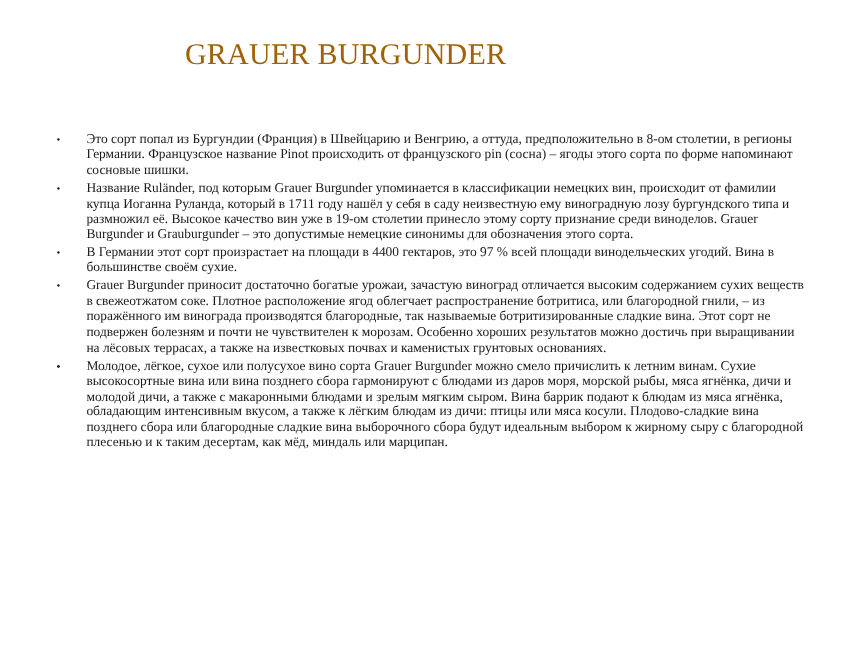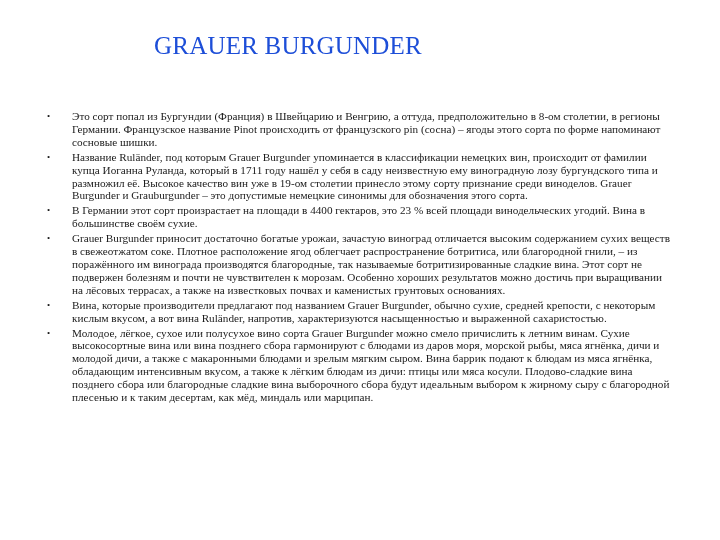--- a/index.html
+++ b/index.html
@@ -4,21 +4,21 @@
   <style>
     html, body { margin: 0; padding: 0; }
     body {
       width: 720px; height: 540px; background: #ffffff; overflow: hidden;
       font-family: "Liberation Serif", "DejaVu Serif", serif; color: #111;
       position: relative;
     }
     .title {
       position: absolute; left: 0; top: 32px; width: 576px;
       text-align: center; font-size: 25px; letter-spacing: 0.2px;
-      font-family: "Liberation Serif", serif; color: #1d4ed8;
+      font-family: "Liberation Serif", serif; color: #a16207;
     }
     .bullets {
       position: absolute; left: 0; top: 110px; width: 720px;
       margin: 0; padding: 0; list-style: none;
     }
     .item {
       position: relative; padding-left: 72px; padding-right: 50px;
       font-size: 11.2px; line-height: 12.9px; margin-bottom: 2px;
       color: #1a1a1a;
     }
@@ -35,27 +35,26 @@
   <li class="item">
     <span class="bullet">•</span>
     <span>Это сорт попал из Бургундии (Франция) в Швейцарию и Венгрию, а оттуда, предположительно в 8-ом столетии, в регионы Германии. Французское название Pinot происходить от французского pin (сосна) – ягоды этого сорта по форме напоминают сосновые шишки.</span>
   </li>
   <li class="item">
     <span class="bullet">•</span>
     <span>Название Ruländer, под которым Grauer Burgunder упоминается в классификации немецких вин, происходит от фамилии купца Иоганна Руланда, который в 1711 году нашёл у себя в саду неизвестную ему виноградную лозу бургундского типа и размножил её. Высокое качество вин уже в 19-ом столетии принесло этому сорту признание среди виноделов. Grauer Burgunder и Grauburgunder – это допустимые немецкие синонимы для обозначения этого сорта.</span>
   </li>
   <li class="item">
     <span class="bullet">•</span>
-    <span>В Германии этот сорт произрастает на площади в 4400 гектаров, это 23 % всей площади винодельческих угодий. Вина в большинстве своём сухие.</span>
+    <span>В Германии этот сорт произрастает на площади в 4400 гектаров, это 97 % всей площади винодельческих угодий. Вина в большинстве своём сухие.</span>
   </li>
   <li class="item">
     <span class="bullet">•</span>
     <span>Grauer Burgunder приносит достаточно богатые урожаи, зачастую виноград отличается высоким содержанием сухих веществ в свежеотжатом соке. Плотное расположение ягод облегчает распространение ботритиса, или благородной гнили, – из поражённого им винограда производятся благородные, так называемые ботритизированные сладкие вина. Этот сорт не подвержен болезням и почти не чувствителен к морозам. Особенно хороших результатов можно достичь при выращивании на лёсовых террасах, а также на известковых почвах и каменистых грунтовых основаниях.</span>
   </li>
   <li class="item">
     <span class="bullet">•</span>
-    <span>Вина, которые производители предлагают под названием Grauer Burgunder, обычно сухие, средней крепости, с некоторым кислым вкусом, а вот вина Ruländer, напротив, характеризуются насыщенностью и выраженной сахаристостью.</span>
   </li>
   <li class="item">
     <span class="bullet">•</span>
     <span>Молодое, лёгкое, сухое или полусухое вино сорта Grauer Burgunder можно смело причислить к летним винам. Сухие высокосортные вина или вина позднего сбора гармонируют с блюдами из даров моря, морской рыбы, мяса ягнёнка, дичи и молодой дичи, а также с макаронными блюдами и зрелым мягким сыром. Вина баррик подают к блюдам из мяса ягнёнка, обладающим интенсивным вкусом, а также к лёгким блюдам из дичи: птицы или мяса косули. Плодово-сладкие вина позднего сбора или благородные сладкие вина выборочного сбора будут идеальным выбором к жирному сыру с благородной плесенью и к таким десертам, как мёд, миндаль или марципан.</span>
   </li>
 </ul>
 
 </body></html>

